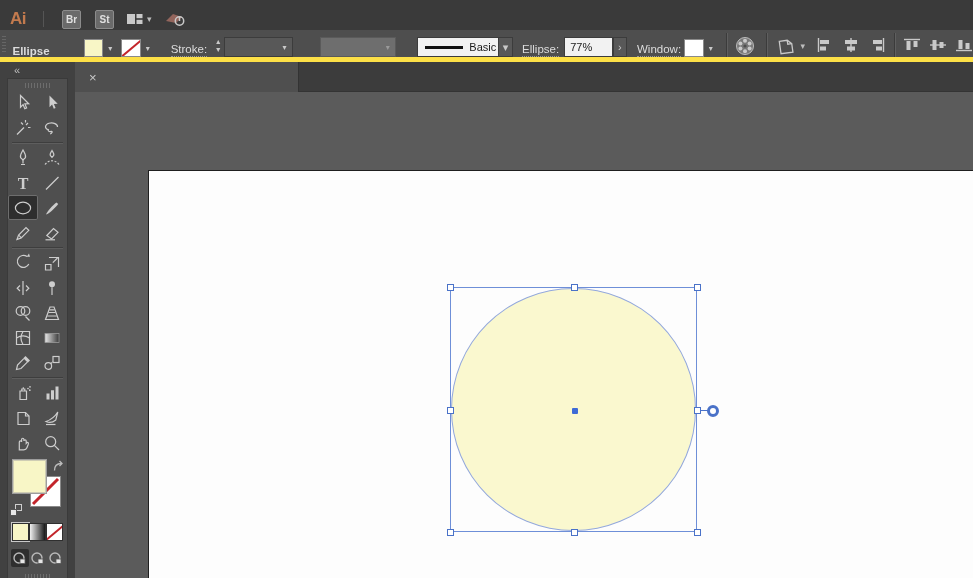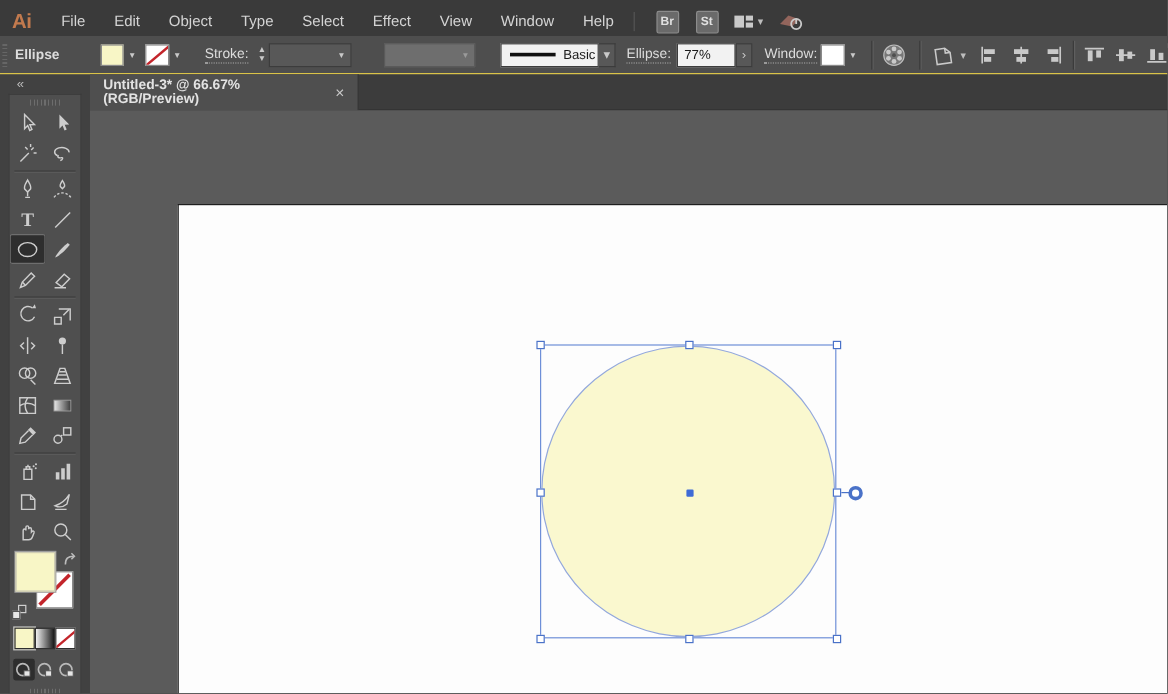--- a/index.html
+++ b/index.html
@@ -6,37 +6,37 @@
   html,body { background:#2b2b2b; }
   .app {
     position:relative; width:973px; height:578px; overflow:hidden;
     font-family:"Liberation Sans", sans-serif; color:#D6D6D6; background:#5B5B5B;
     -webkit-font-smoothing:antialiased;
   }
   
   .menubar {
     position:absolute; left:0; top:0; width:973px; height:40px;
     background:#3A3A3A; display:flex; align-items:center;
-    border-bottom:4px solid #a3a3a3; font-size:12.5px; color:#D4D4D4;
+    border-bottom:2px solid #a3a3a3; font-size:12.5px; color:#D4D4D4;
   }
   .ai-logo { color:#C27A4E; font-weight:bold; font-size:17px; padding:0 13px 0 10px; letter-spacing:-.5px; }
   .menu-item { padding:0 12px; height:30px; line-height:30px; cursor:default; }
   .mb-sep { width:1px; height:16px; background:#555; margin:0 9px 0 4px; }
   .sq-btn {
     width:19px; height:19px; background:#6a6a6a; border:1px solid #8c8c8c; border-radius:2px;
     font-size:10px; color:#E0E0E0; display:flex; align-items:center; justify-content:center;
     margin-left:9px; font-weight:bold;
   }
   .mb-icon { display:flex; align-items:center; margin-left:12px; }
   .chev { font-size:9px; color:#BDBDBD; margin-left:3px; }
   
   .controlbar {
     position:absolute; left:0; top:30px; width:973px; height:32px;
-    background:#4E4E4E; border-bottom:1px solid #fde047;
-    display:flex; align-items:center; font-size:11.5px; white-space:nowrap; overflow:hidden;
+    background:#4E4E4E; border-bottom:5px solid #fde047;
+    display:flex; align-items:flex-end; font-size:11.5px; white-space:nowrap; overflow:hidden;
   }
   .cb-grip { width:7px; align-self:stretch; margin:5px 0;
     background-image:repeating-linear-gradient(0deg,#666 0 1px,transparent 1px 3px);
     background-size:4px 100%; background-repeat:no-repeat; background-position:2px 0; }
   .cb-label { font-weight:bold; color:#DCDCDC; }
   .cb-link { font-weight:normal; color:#DCDCDC; border-bottom:1px dotted #9a9a9a; line-height:13px; }
   .swatch { width:21px; height:18px; border:1px solid #8a8a8a; position:relative; background:#fff; }
   .none-diag { position:absolute; inset:0; overflow:hidden; }
   .none-diag:after { content:""; position:absolute; left:-4px; right:-4px; top:50%;
     border-top:2px solid #C3252B; transform:rotate(-40deg); }
@@ -109,31 +109,20 @@
     border:3px solid #4A72C8; background:#fff; }
   svg { display:block; }
 </style>
 </head>
 <body>
 
 <div class="app">
 
   <div class="menubar">
     <span class="ai-logo">Ai</span>
-    <div style="display:flex" id="menu-items">
-        <span class="menu-item">File</span>
-        <span class="menu-item">Edit</span>
-        <span class="menu-item">Object</span>
-        <span class="menu-item">Type</span>
-        <span class="menu-item">Select</span>
-        <span class="menu-item">Effect</span>
-        <span class="menu-item">View</span>
-        <span class="menu-item">Window</span>
-        <span class="menu-item">Help</span>
-      </div>
     <span class="mb-sep"></span>
     <span class="sq-btn">Br</span>
     <span class="sq-btn" style="margin-left:14px">St</span>
     <span class="mb-icon">
       <svg width="18" height="16" viewBox="0 0 18 16">
           <rect x="1" y="3" width="8" height="10" fill="#C9C9C9"></rect>
           <rect x="10.5" y="3" width="6" height="4.2" fill="#C9C9C9"></rect>
           <rect x="10.5" y="8.8" width="6" height="4.2" fill="#C9C9C9"></rect>
         </svg>
       <span class="chev">▾</span>
@@ -505,21 +494,20 @@
               <rect x="8" y="8" width="5" height="4.5" fill="#E6E6E6" stroke="#555" stroke-width=".8"></rect>
             </svg>
           </span>
         </div>
       <div class="bottom-grip"></div>
     </div>
   </div>
 
   <div class="tabstrip">
     <div class="doc-tab">
-      <span class="title">Untitled-3* @ 66.67% (RGB/Preview)</span>
       <span class="close">×</span>
     </div>
   </div>
 
   <div class="canvas">
     <div class="artboard"></div>
     <div class="sel-box" id="sel-box" style="left: 375px; top: 195px; width: 247px; height: 245px;">
       <div class="sel-circle"></div>
       <div class="center-dot" id="center-dot" style="left: 120.5px; top: 119.5px;"></div>
       <div class="wid-line" id="wid-line" style="left: 250px; top: 122px; width: 10px;"></div>

